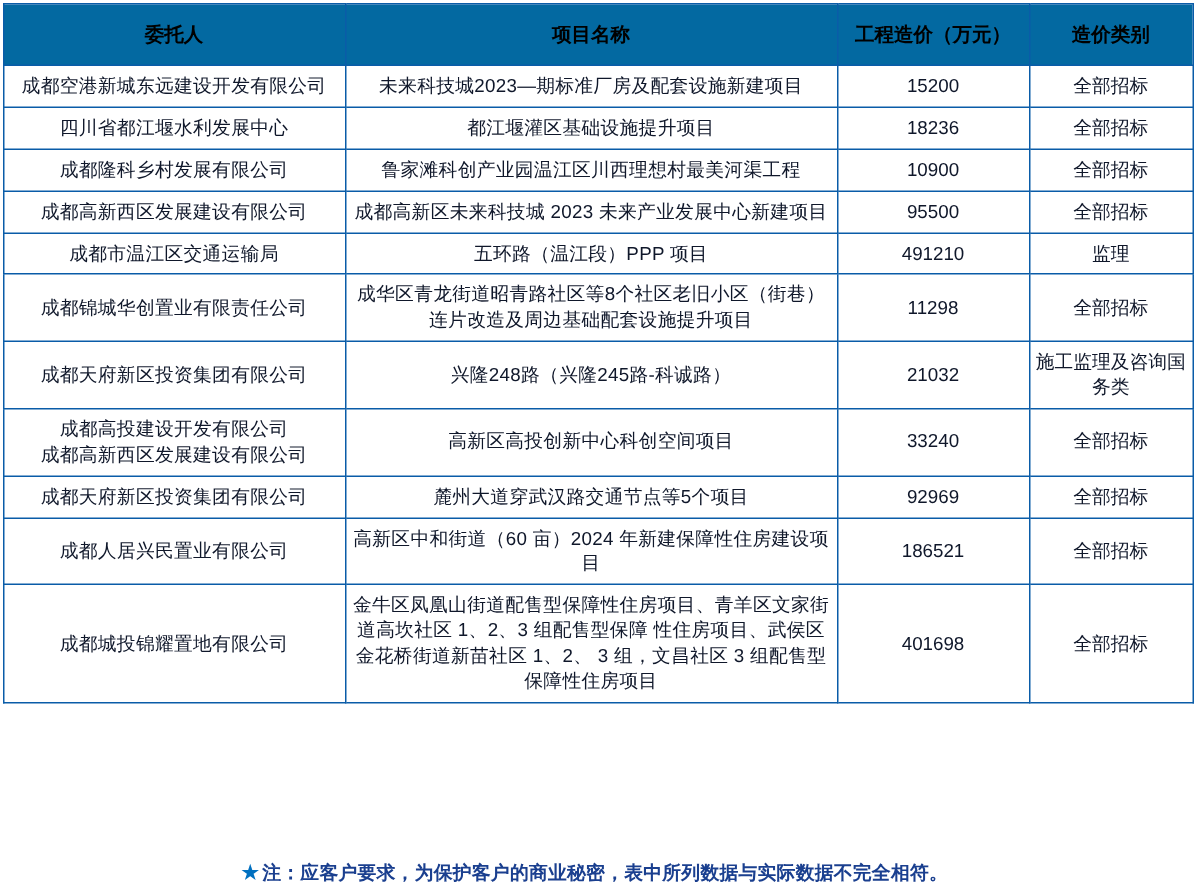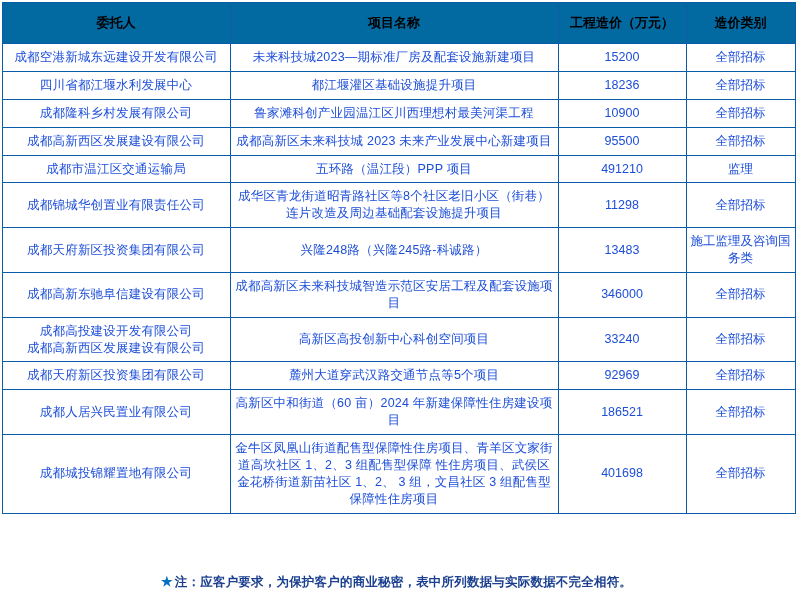--- a/index.html
+++ b/index.html
@@ -25,21 +25,21 @@
     border-collapse: collapse;
     width: 793px;
     margin: 2px auto 0 auto;
     table-layout: fixed;
   }
   table.data-table th,
   table.data-table td {
     border: 1px solid #0a5ca8;
     text-align: center;
     vertical-align: middle;
-    color: #1d4ed8;
+    color: #0f172a;
     font-size: 12.5px;
     line-height: 1.35;
     padding: 5px 4px;
   }
   table.data-table thead th {
     background: #0369a1;
     color: #000000;
     font-weight: bold;
     font-size: 13px;
     height: 32px;
@@ -138,28 +138,22 @@
       </tr>
       <tr>
         <td class="cell-entrust multiline">成都锦城华创置业有限责任公司</td>
         <td class="cell-project multiline">成华区青龙街道昭青路社区等8个社区老旧小区（街巷）连片改造及周边基础配套设施提升项目</td>
         <td class="cell-cost">11298</td>
         <td class="cell-category multiline">全部招标</td>
       </tr>
       <tr>
         <td class="cell-entrust multiline">成都天府新区投资集团有限公司</td>
         <td class="cell-project multiline">兴隆248路（兴隆245路-科诚路）</td>
-        <td class="cell-cost">13483</td>
+        <td class="cell-cost">21032</td>
         <td class="cell-category multiline">施工监理及咨询国务类</td>
-      </tr>
-      <tr>
-        <td class="cell-entrust multiline">成都高新东驰阜信建设有限公司</td>
-        <td class="cell-project multiline">成都高新区未来科技城智造示范区安居工程及配套设施项目</td>
-        <td class="cell-cost">346000</td>
-        <td class="cell-category multiline">全部招标</td>
       </tr>
       <tr>
         <td class="cell-entrust multiline">成都高投建设开发有限公司
 成都高新西区发展建设有限公司</td>
         <td class="cell-project multiline">高新区高投创新中心科创空间项目</td>
         <td class="cell-cost">33240</td>
         <td class="cell-category multiline">全部招标</td>
       </tr>
       <tr>
         <td class="cell-entrust multiline">成都天府新区投资集团有限公司</td>

